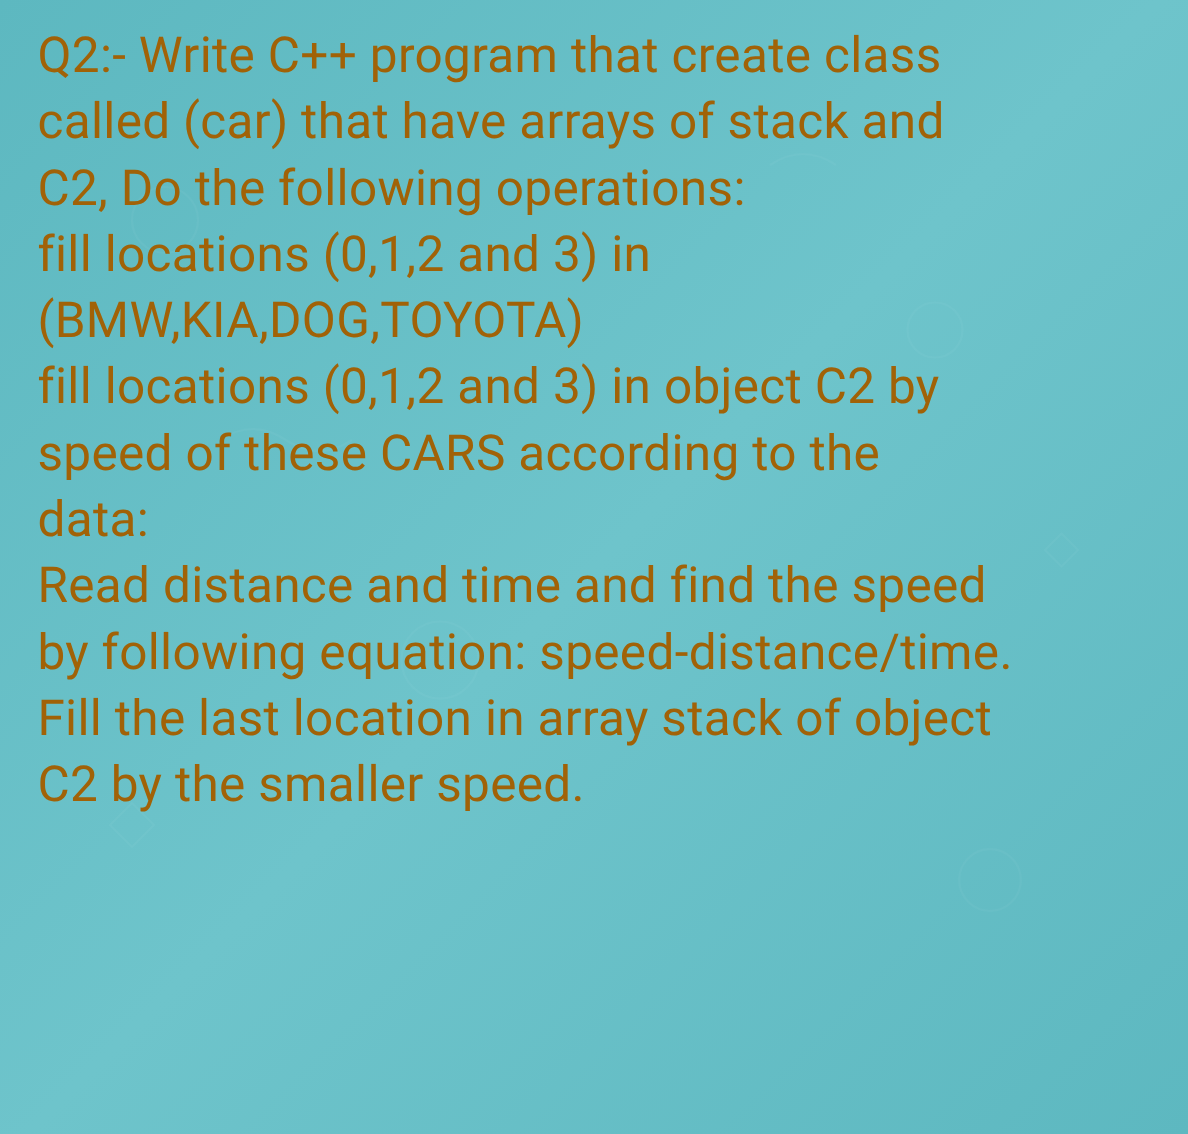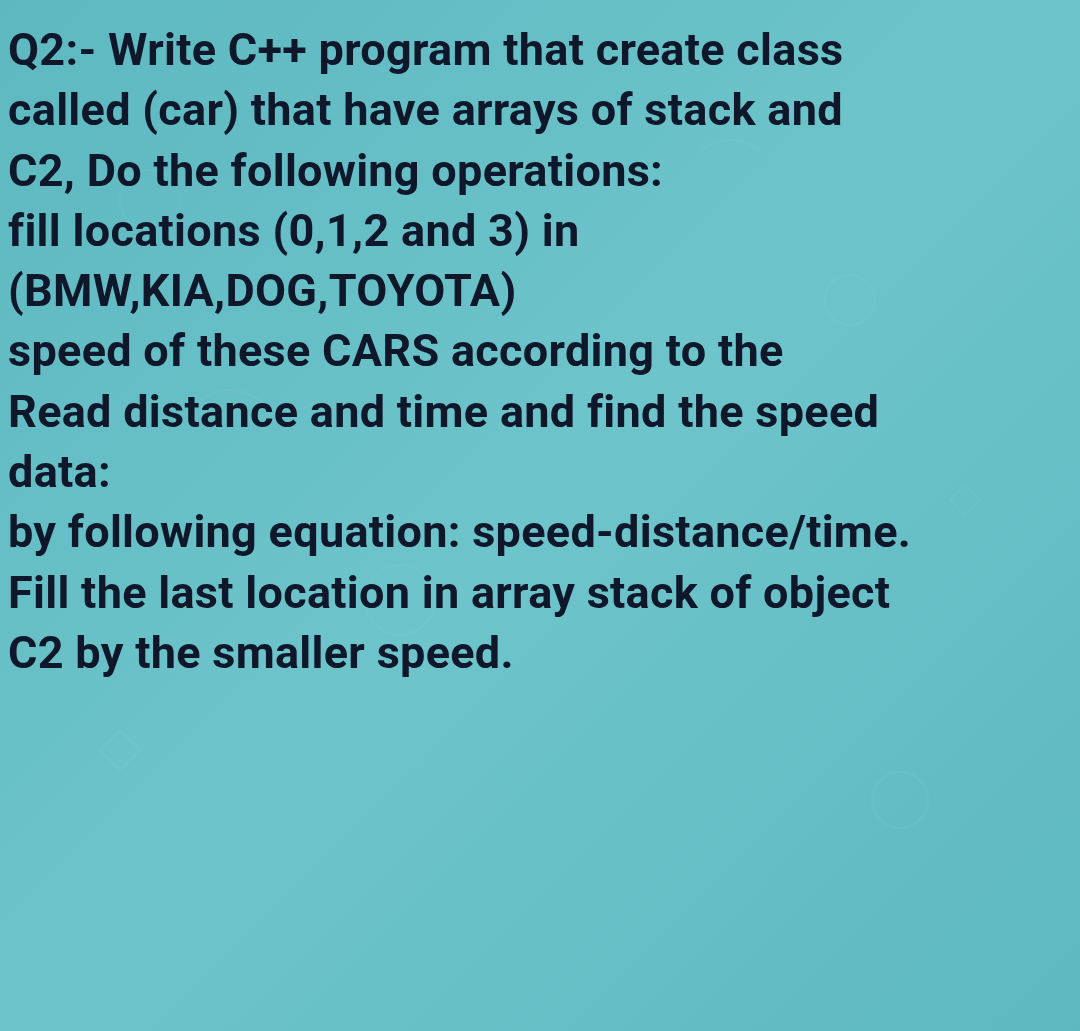--- a/index.html
+++ b/index.html
@@ -19,25 +19,25 @@
       position: absolute;
       top: 0;
       left: 0;
       width: 100%;
       height: 100%;
       opacity: 0.05;
       pointer-events: none;
     }
     .content {
       position: relative;
-      padding: 20px 8px;
-      color: #0f172a;
+      padding: 20px 34px;
+      color: #a16207;
       font-size: 45px;
       line-height: 1.34;
-      font-weight: 700;
+      font-weight: 400;
       letter-spacing: 0.3px;
     }
     .text-line {
       display: block;
     }
   </style>
 </head>
 <body>
 
 <div class="background-pattern">
@@ -54,19 +54,20 @@
     </g>
   </svg>
 </div>
 
 <div class="content">
   <span class="text-line">Q2:- Write C++ program that create class</span>
   <span class="text-line">called (car) that have arrays of stack and</span>
   <span class="text-line">C2, Do the following operations:</span>
   <span class="text-line">fill locations (0,1,2 and 3) in</span>
   <span class="text-line">(BMW,KIA,DOG,TOYOTA)</span>
+  <span class="text-line">fill locations (0,1,2 and 3) in object C2 by</span>
   <span class="text-line">speed of these CARS according to the</span>
+  <span class="text-line">data:</span>
   <span class="text-line">Read distance and time and find the speed</span>
-  <span class="text-line">data:</span>
   <span class="text-line">by following equation: speed-distance/time.</span>
   <span class="text-line"> Fill the last location in array stack of object</span>
   <span class="text-line">C2 by the smaller speed.</span>
 </div>
 
 </body></html>

